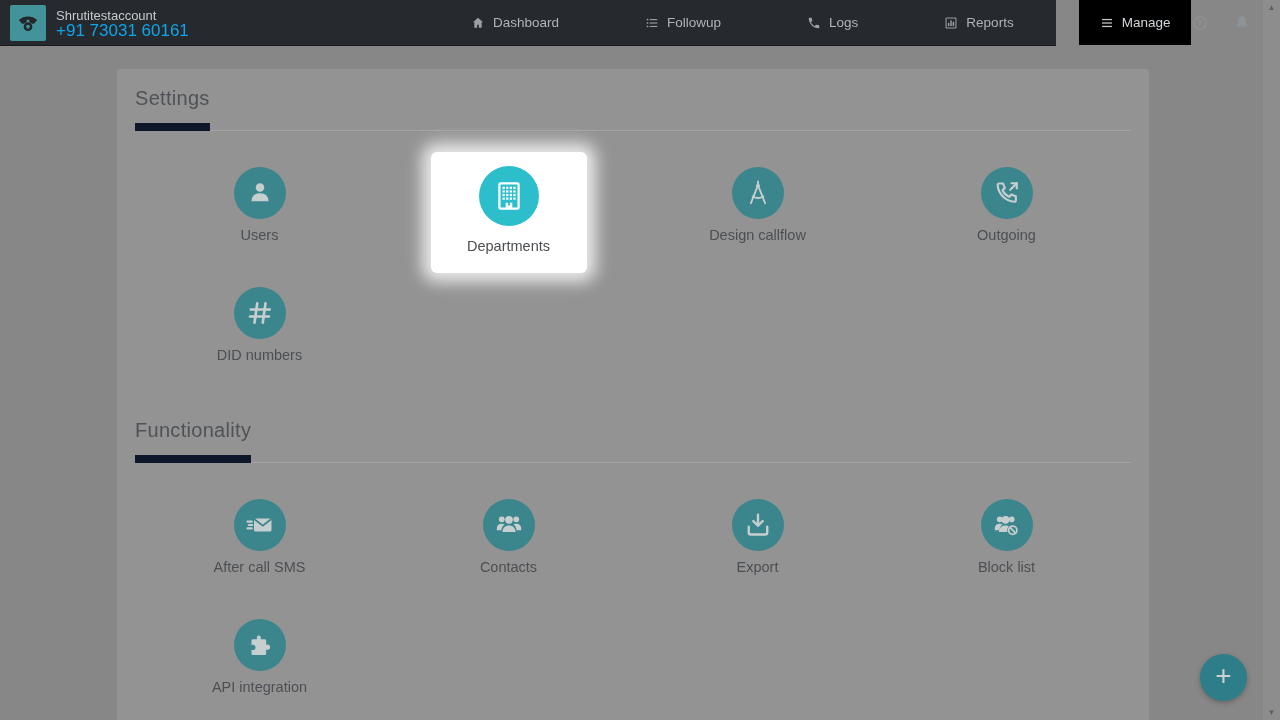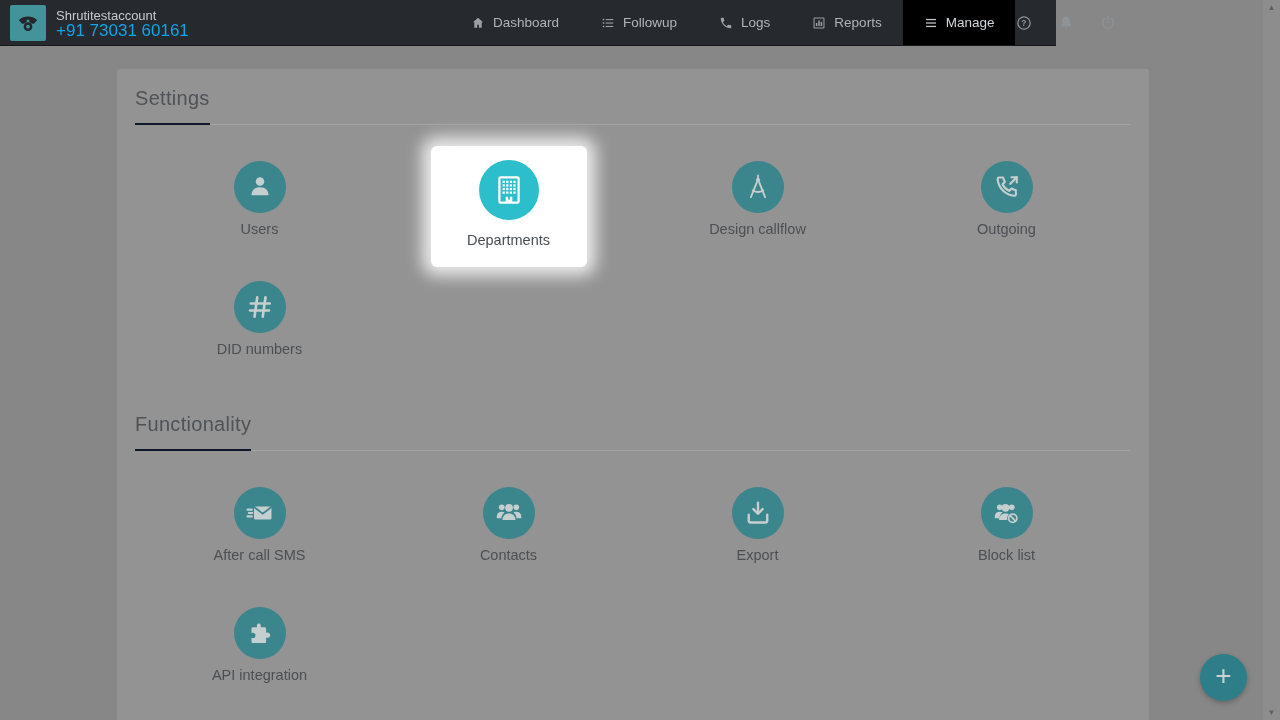--- a/index.html
+++ b/index.html
@@ -15,41 +15,41 @@
     position:absolute; top:0; left:0; width:1056px; height:46px;
     background:#26292d; border-bottom:1px solid #17191c;
     display:flex; align-items:center; z-index:6;
   }
   .brand { display:flex; align-items:center; gap:10px; padding-left:10px; width:300px; flex:0 0 auto; cursor:pointer; }
   .logo { width:36px; height:36px; border-radius:2px; background:#43939b; display:flex; align-items:center; justify-content:center; }
   .logo svg { width:26px; height:26px; }
   .acct-name { color:#c7cacd; font-size:13px; line-height:15px; }
   .acct-phone { color:#0ea5e9; font-size:17px; line-height:15px; }
 
-  .nav { display:flex; align-items:stretch; height:100%; margin-left:150px; }
+  .nav { display:flex; align-items:stretch; height:100%; margin-left:150px;gap:44px; }
   .nav-item { display:flex; align-items:center; gap:8px; padding:0 21px; color:#b0b4b9; font-size:13.5px; cursor:pointer; }
   .nav-item svg { width:14px; height:14px; fill:#9aa0a6; }
   .nav-item.active { background:#000000; color:#d3d6da; }
   .nav-item.active svg { fill:#c3c7cb; }
 
   .nav-right { margin-left:auto; display:flex; align-items:center; gap:24px; padding-right:26px; }
   .nav-icon-btn { width:18px; height:18px; color:#8e9398; cursor:pointer; display:flex; }
   .nav-icon-btn svg { width:18px; height:18px; }
 
   
   .card {
     position:absolute; left:117px; top:69px; width:1032px; height:680px;
     background:#939393; border-radius:3px; padding:0 18px; z-index:1;
   }
   .section { padding-top:18px; }
   .section + .section { margin-top:36px; }
   .section-head { border-bottom:1px solid #a3a3a3; }
   .section-head h2 {
     margin:0; display:inline-block; font-size:20px; font-weight:400; color:#4f5357;
-    letter-spacing:.3px; padding-bottom:13px; border-bottom:2px solid #0f172a; margin-bottom:-1px;
+    letter-spacing:.3px; padding-bottom:13px; border-bottom:8px solid #0f172a; margin-bottom:-1px;
   }
   .grid { display:grid; grid-template-columns:repeat(4,1fr); margin-top:36px; row-gap:42px; }
 
   .tile { position:relative; width:170px; height:78px; margin:0 auto; text-align:center; cursor:pointer; }
   .circle {
     --c:#3b858c; --i:#c6cfcf;
     position:relative; width:52px; height:52px; border-radius:50%; background:var(--c);
     margin:0 auto; display:flex; align-items:center; justify-content:center;
   }
   .circle svg { width:30px; height:30px; display:block; }

